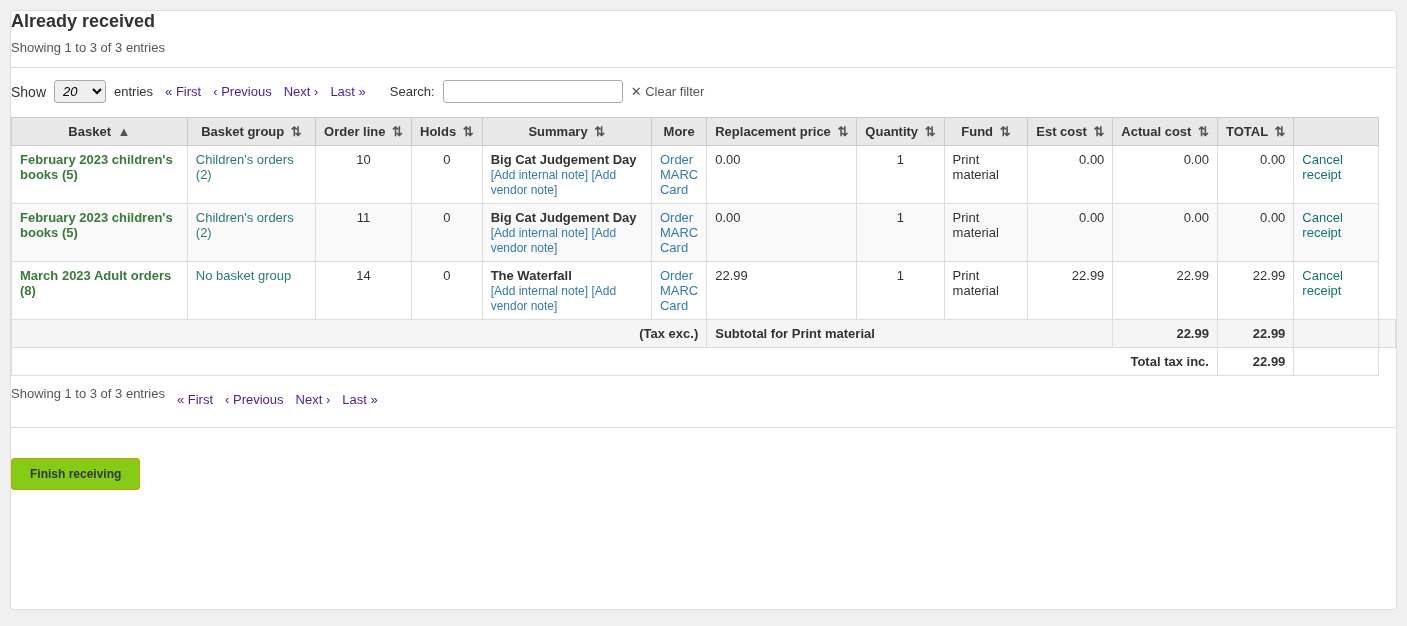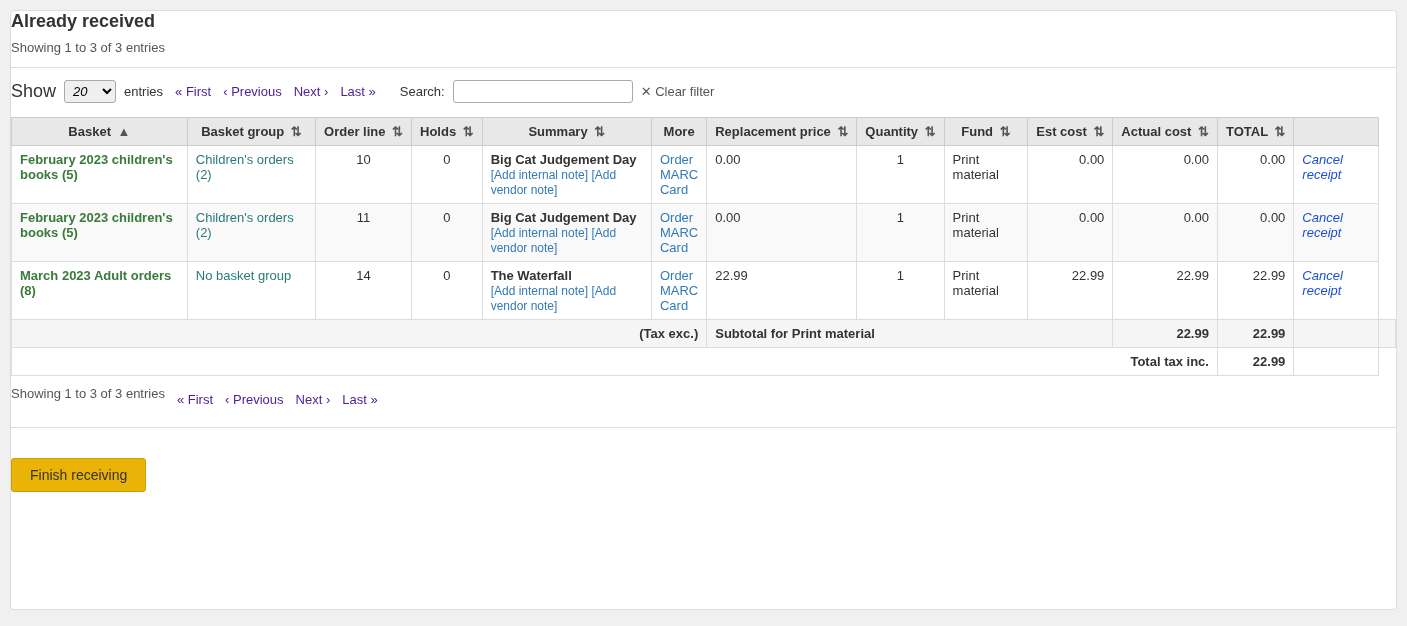--- a/index.html
+++ b/index.html
@@ -2,21 +2,21 @@
 <html><head>
   <meta charset="utf-8">
   <style>
     * { box-sizing: border-box; margin: 0; padding: 0; }
     body { font-family: Arial, sans-serif; font-size: 13px; background: #f0f0f0; color: #333; }
     .page-container { background: #fff; margin: 10px; border: 1px solid #ddd; border-radius: 4px; min-height: 600px; }
     h2 { font-size: 18px; font-weight: bold; margin-bottom: 8px; color: #333; }
     .showing-text { font-size: 13px; color: #555; margin-bottom: 12px; }
     hr { border: none; border-top: 1px solid #ddd; margin-bottom: 12px; }
     .controls-row { display: flex; align-items: center; gap: 8px; margin-bottom: 14px; flex-wrap: wrap; }
-    .controls-row label { font-size: 18px; }
+    .controls-row label { font-size: 14px; }
     .show-select { border: 1px solid #aaa; border-radius: 3px; padding: 2px 4px; font-size: 13px; font-style: italic; }
     .entries-label { font-size: 13px; }
     .nav-links { display: flex; gap: 4px; }
     .nav-link { font-size: 13px; color: #337ab7; text-decoration: none; cursor: pointer; padding: 2px 4px; }
     .nav-link.disabled { color: #4c1d95; cursor: default; }
     .search-label { font-size: 13px; margin-left: 12px; }
     .search-input { border: 1px solid #aaa; border-radius: 3px; padding: 3px 6px; font-size: 13px; width: 180px; }
     .clear-filter { font-size: 13px; color: #555; cursor: pointer; display: flex; align-items: center; gap: 3px; }
 
     table { width: 100%; border-collapse: collapse; font-size: 13px; }
@@ -27,27 +27,27 @@
     td { border: 1px solid #ddd; padding: 6px 8px; vertical-align: top; }
     tbody tr:nth-child(odd) { background: #fff; }
     tbody tr:nth-child(even) { background: #f9f9f9; }
 
     .link-green { color: #3a7a3a; text-decoration: none; cursor: pointer; font-weight: bold; }
     .link-teal { color: #2a7a7a; text-decoration: none; cursor: pointer; }
     .link-blue { color: #337ab7; text-decoration: none; cursor: pointer; }
     .summary-title { font-weight: bold; color: #333; }
     .summary-links { color: #337ab7; font-size: 12px; }
 
-    .cancel-link { color: #1d4ed8; text-decoration: none; cursor: pointer; font-style: italic; }
+    .cancel-link { color: #0f766e; text-decoration: none; cursor: pointer; }
 
     .subtotal-row td { background: #f5f5f5; font-weight: bold; }
     .total-row td { font-weight: bold; }
 
     .bottom-controls { display: flex; align-items: center; gap: 8px; margin-top: 14px; flex-wrap: wrap; }
-    .finish-btn { background: #eab308; color: #333; border: 1px solid #c9a000; padding: 8px 18px; font-size: 14px; font-weight: normal; cursor: pointer; border-radius: 3px; margin-top: 18px; }
+    .finish-btn { background: #84cc16; color: #333; border: 1px solid #c9a000; padding: 8px 18px; font-size: 12px; font-weight: bold; cursor: pointer; border-radius: 3px; margin-top: 18px; }
 
     .text-right { text-align: right; }
     .text-center { text-align: center; }
   </style>
 </head>
 <body>
 
 <div class="page-container">
   <h2>Already received</h2>
   <p class="showing-text">Showing 1 to 3 of 3 entries</p>

